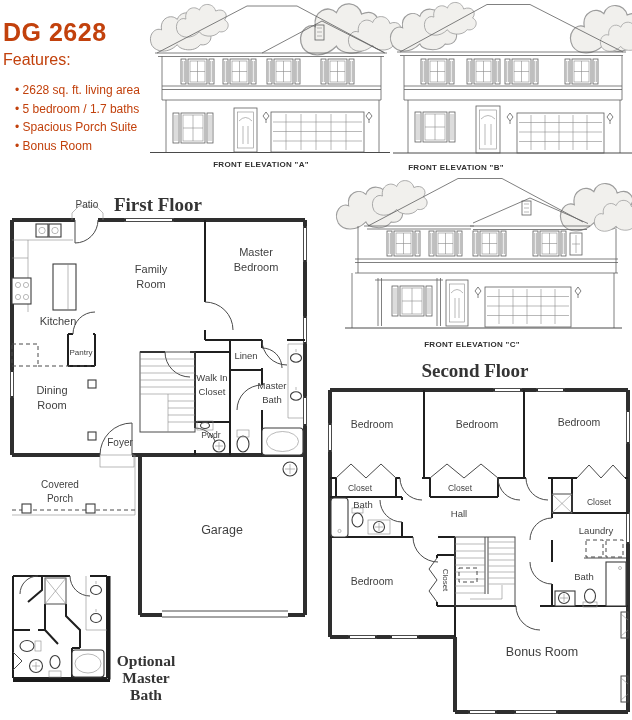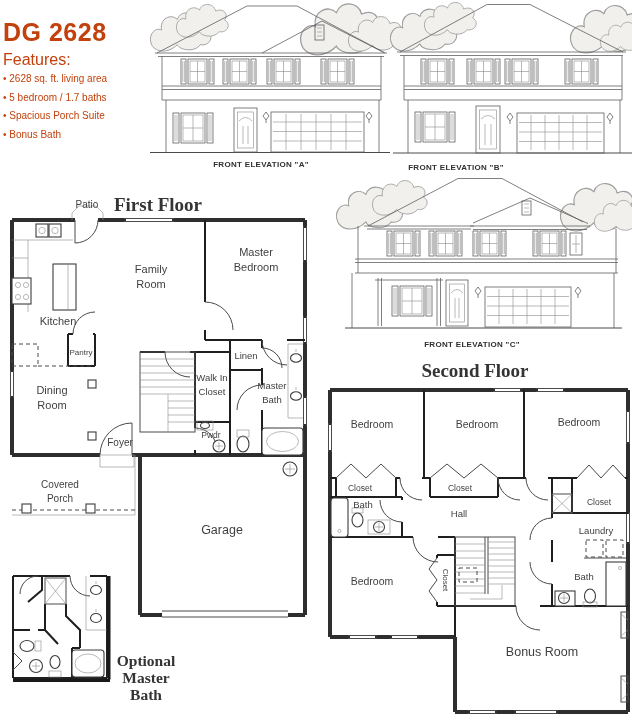--- a/index.html
+++ b/index.html
@@ -2,21 +2,21 @@
 <html><head>
 <meta charset="utf-8">
 <style>
   html,body{margin:0;padding:0;background:#fff;}
   .sheet{position:relative;width:632px;height:720px;background:#ffffff;overflow:hidden;
          font-family:"Liberation Sans",sans-serif;}
   .hdr{position:absolute;left:3px;top:18px;width:158px;color:#c2410c;
        font-family:Liberation Sans, sans-serif;}
   .hdr h1{margin:0;font-size:25px;font-weight:600;letter-spacing:.5px;line-height:28px;}
   .feat-h{margin:5px 0 1px;font-size:16px;}
-  ul.feats{list-style:none;margin:0;padding:0;font-size:10px;line-height:18.5px;}
+  ul.feats{list-style:none;margin:12px;padding:0;font-size:12px;line-height:18.5px;}
   svg{position:absolute;left:0;top:0;}
   svg text{user-select:none;}
   .el{stroke:#5f5f5f;stroke-width:.8;fill:none;}
   .thin{stroke:#8a8a8a;stroke-width:.6;fill:none;}
   .tree{stroke:#9c9c9c;stroke-width:.9;fill:#f1f0ed;}
   .w4{stroke:#2e2e2e;stroke-width:4;fill:none;}
   .w3{stroke:#1a1a1a;stroke-width:3;fill:none;}
   .w2{stroke:#1f1f1f;stroke-width:2;fill:none;}
   .w1{stroke:#4a4a4a;stroke-width:1;fill:none;}
   .fix{stroke:#3c3c3c;stroke-width:1.1;fill:#ffffff;}
@@ -30,21 +30,21 @@
 
 <div class="sheet">
 
   <div class="hdr">
     <h1>DG 2628</h1>
     <div class="feat-h">Features:</div>
     <ul class="feats">
       <li>• 2628 sq. ft. living area</li>
       <li>• 5 bedroom / 1.7 baths</li>
       <li>• Spacious Porch Suite</li>
-      <li>• Bonus Bath</li>
+      <li>• Bonus Room</li>
     </ul>
   </div>
 
   <svg width="632" height="720" viewBox="0 0 632 720">
     <defs>
       <path id="tree" class="tree" d="M2,34 C-3,24 5,16 11,19 C9,8 20,3 26,9 C29,0 42,1 44,10 C53,6 59,14 54,20 C62,24 57,35 48,33 C42,41 28,38 26,33 C17,42 6,40 2,34 Z"></path>
       <g id="ew">
         <rect class="el" x="0" y="0" width="5" height="25"></rect>
           <path class="thin" d="M1.7,2 V23 M3.4,2 V23"></path>
         <rect class="el" x="7" y="0" width="19" height="25"></rect>

